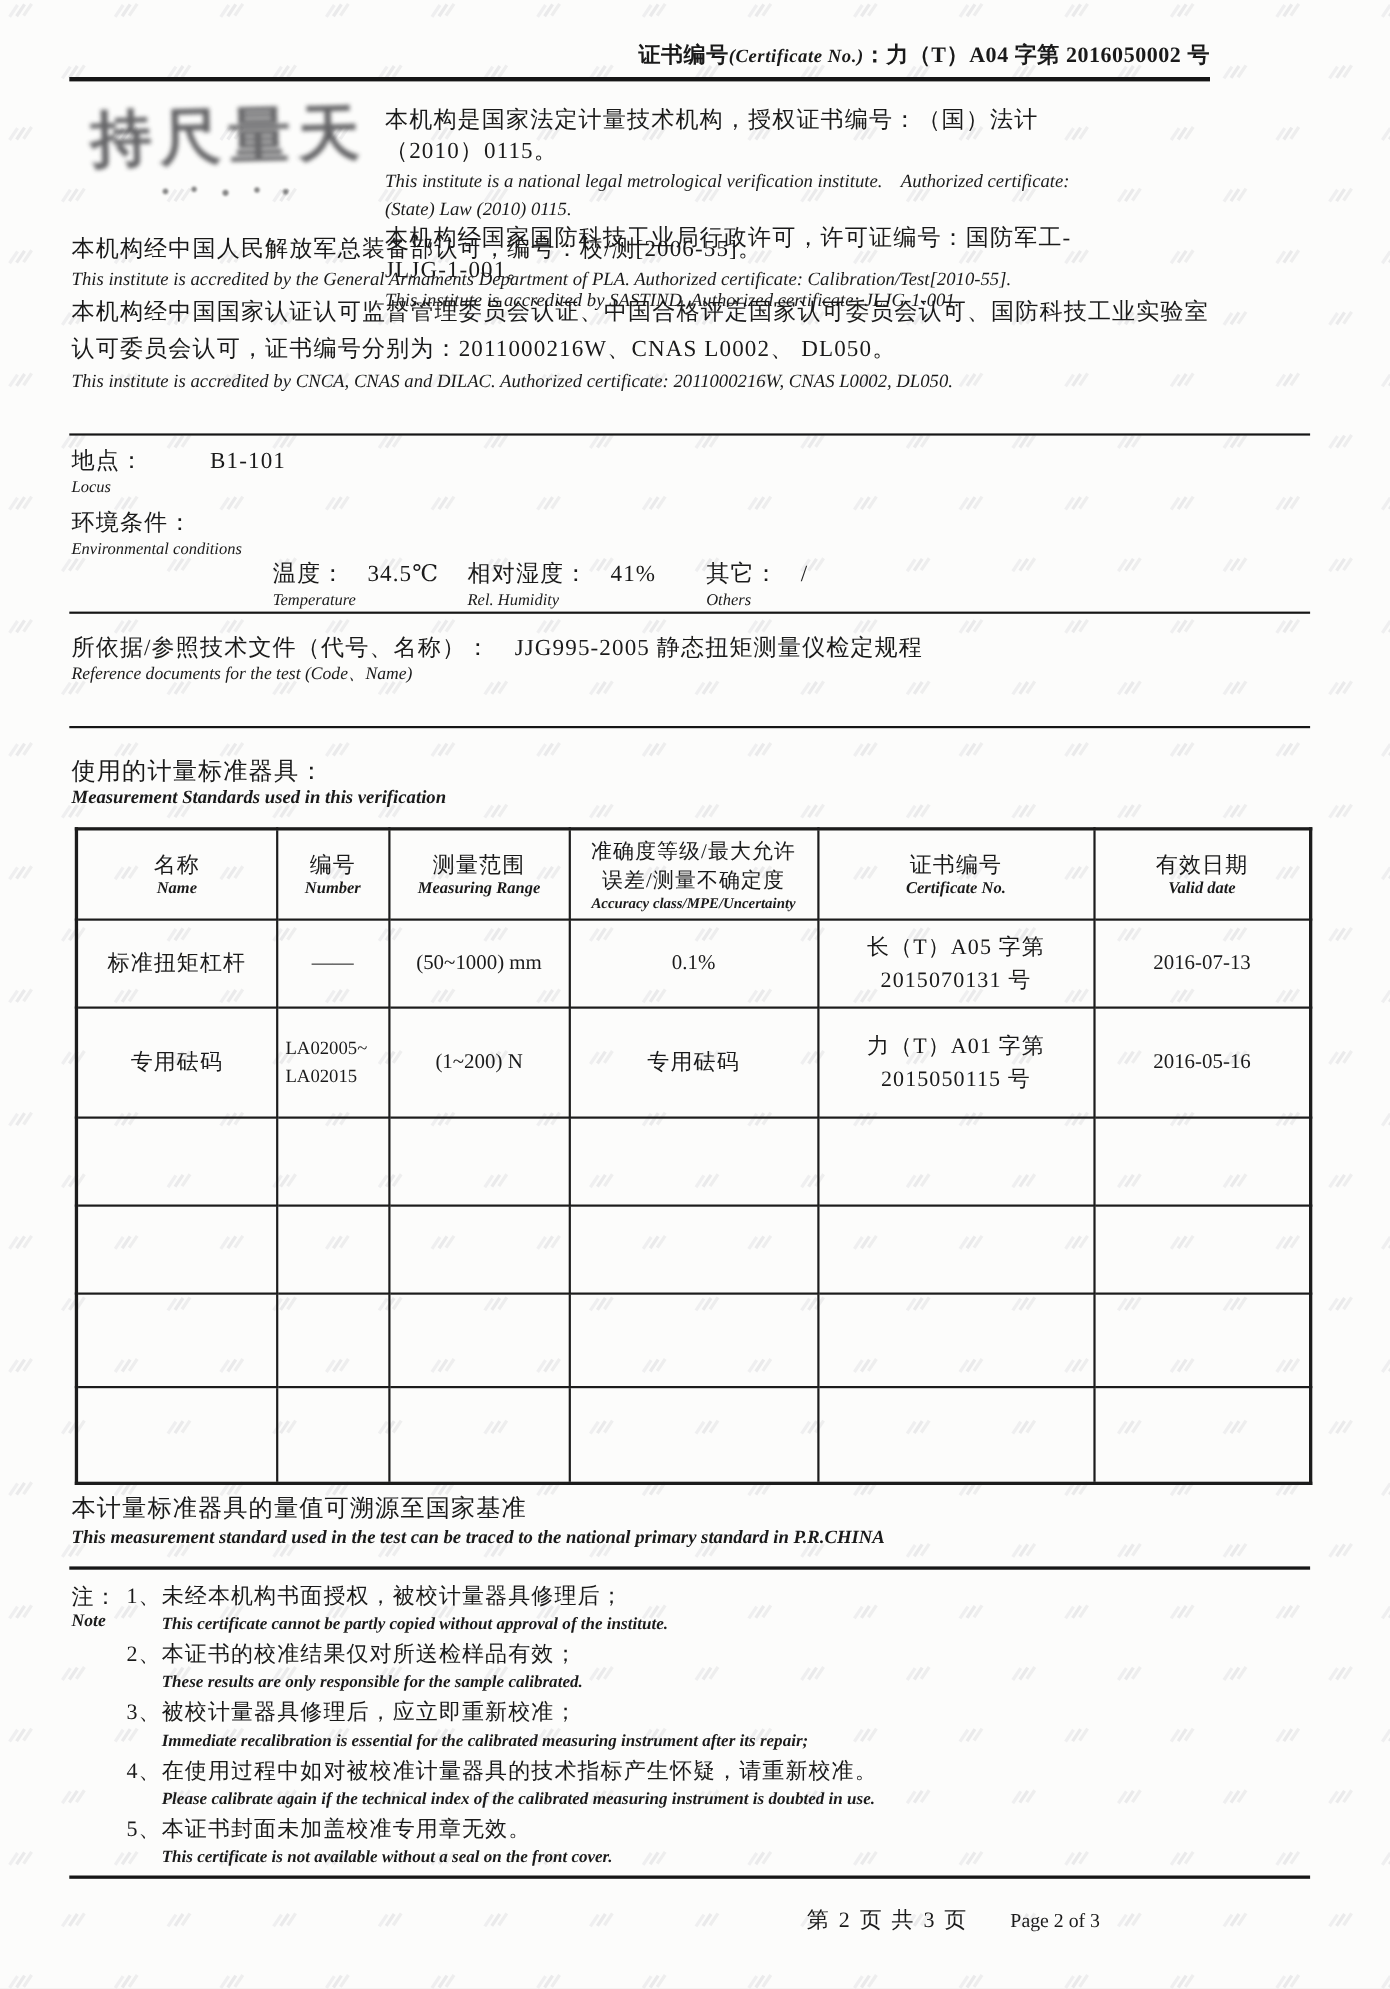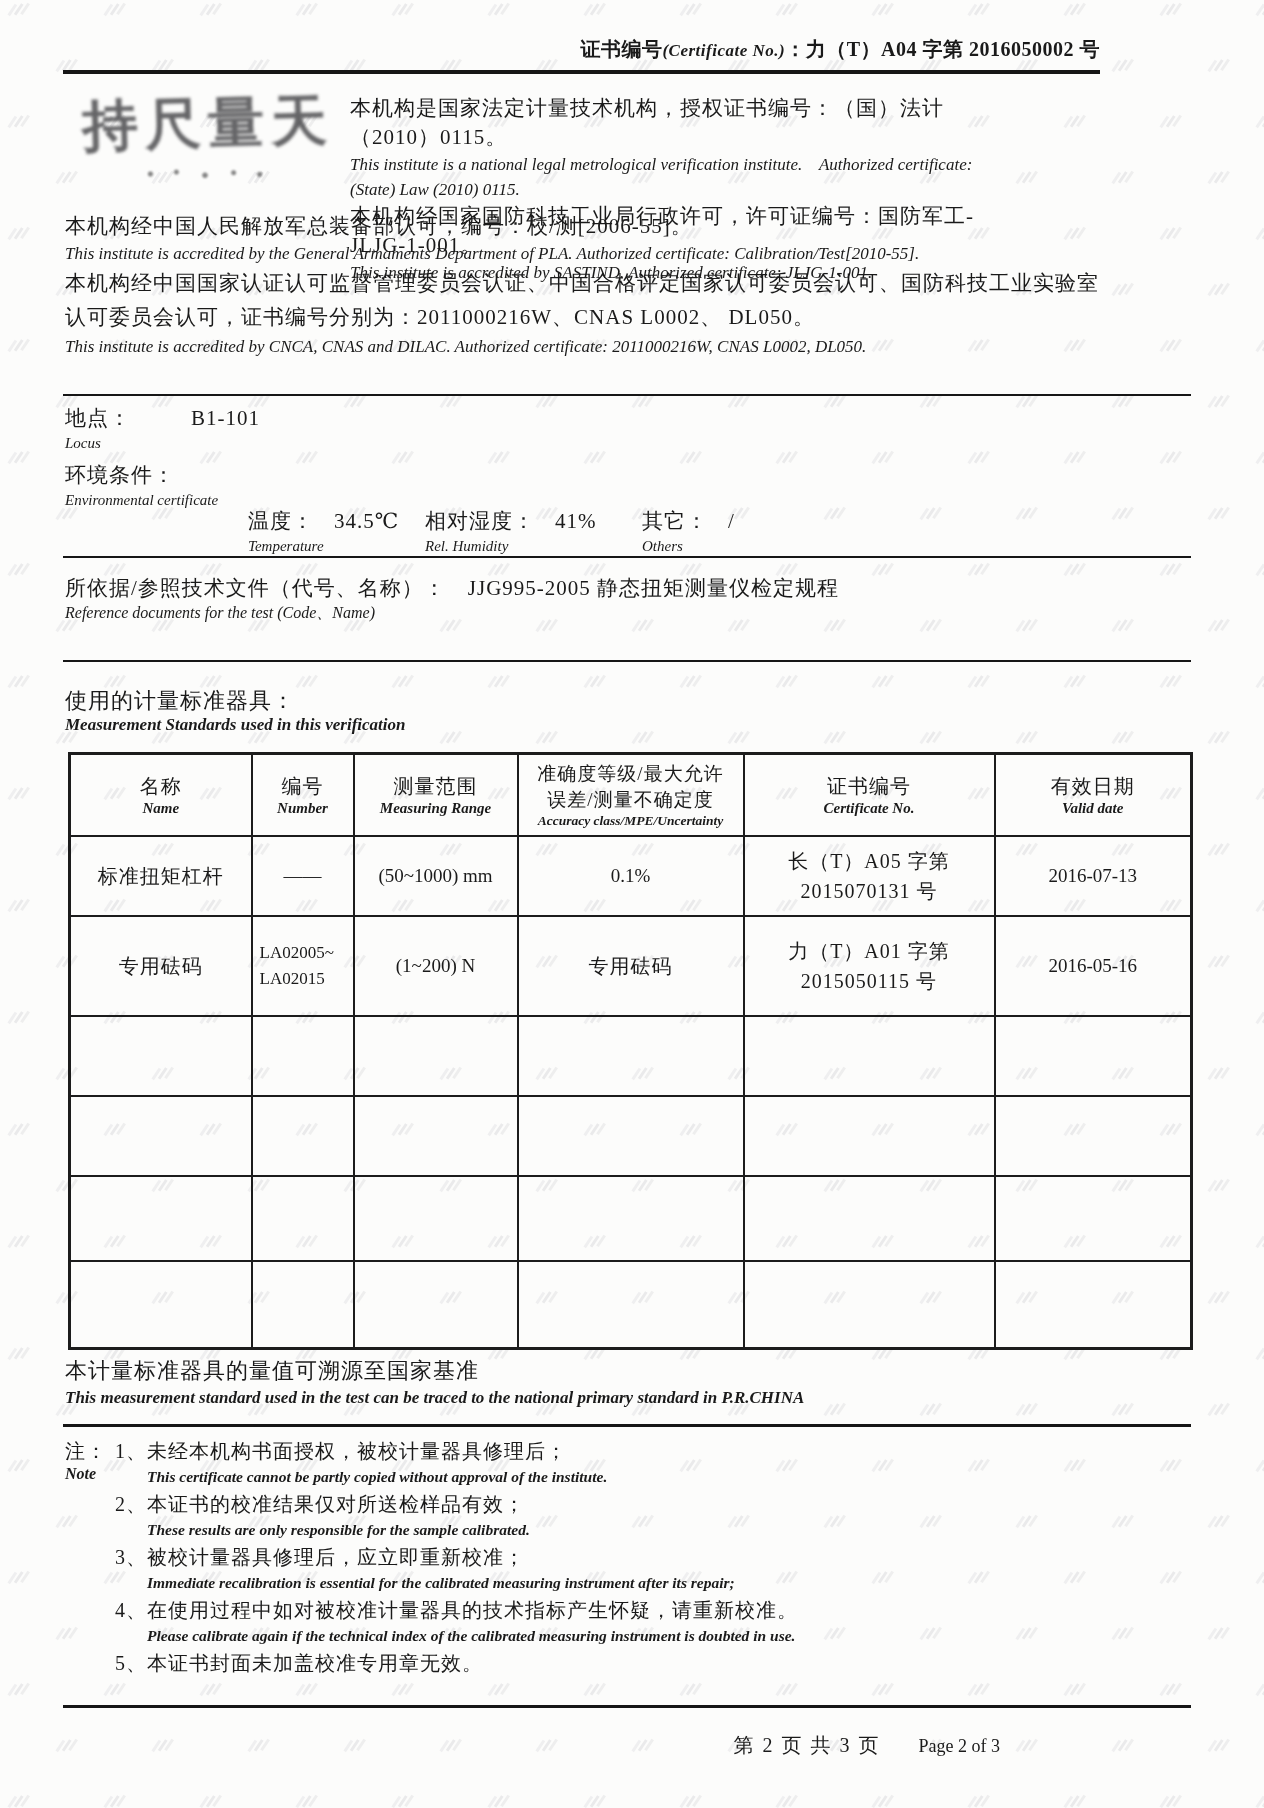--- a/index.html
+++ b/index.html
@@ -588,21 +588,21 @@
     </div>
 
     <div class="rule rule-locus"></div>
 
     <div class="abs locus-block">
       <div class="zh locus-line">
         <span>地点：</span><span class="val">B1-101</span>
       </div>
       <div class="small-en">Locus</div>
       <div class="zh env-label">环境条件：</div>
-      <div class="small-en">Environmental certificate</div>
+      <div class="small-en">Environmental conditions</div>
     </div>
 
     <div class="abs env-row">
       <div class="env-col env-c1">
         <div class="zh">
           <span>温度：</span><span class="val">34.5℃</span>
         </div>
         <div class="small-en">Temperature</div>
       </div>
       <div class="env-col env-c2">
@@ -754,20 +754,21 @@
         <div class="note-item">
           <div class="note-zh"><span class="note-no">3、</span><span>被校计量器具修理后，应立即重新校准；</span></div>
           <div class="note-en">Immediate recalibration is essential for the calibrated measuring instrument after its repair;</div>
         </div>
         <div class="note-item">
           <div class="note-zh"><span class="note-no">4、</span><span>在使用过程中如对被校准计量器具的技术指标产生怀疑，请重新校准。</span></div>
           <div class="note-en">Please calibrate again if the technical index of the calibrated measuring instrument is doubted in use.</div>
         </div>
         <div class="note-item">
           <div class="note-zh"><span class="note-no">5、</span><span>本证书封面未加盖校准专用章无效。</span></div>
+          <div class="note-en">This certificate is not available without a seal on the front cover.</div>
         </div>
       </div>
     </div>
 
     <div class="rule rule-footer"></div>
 
     <div class="abs footer">
       <span class="zh-f">第 2 页 共 3 页</span>
       <span class="en-f">Page 2 of 3</span>
     </div>

